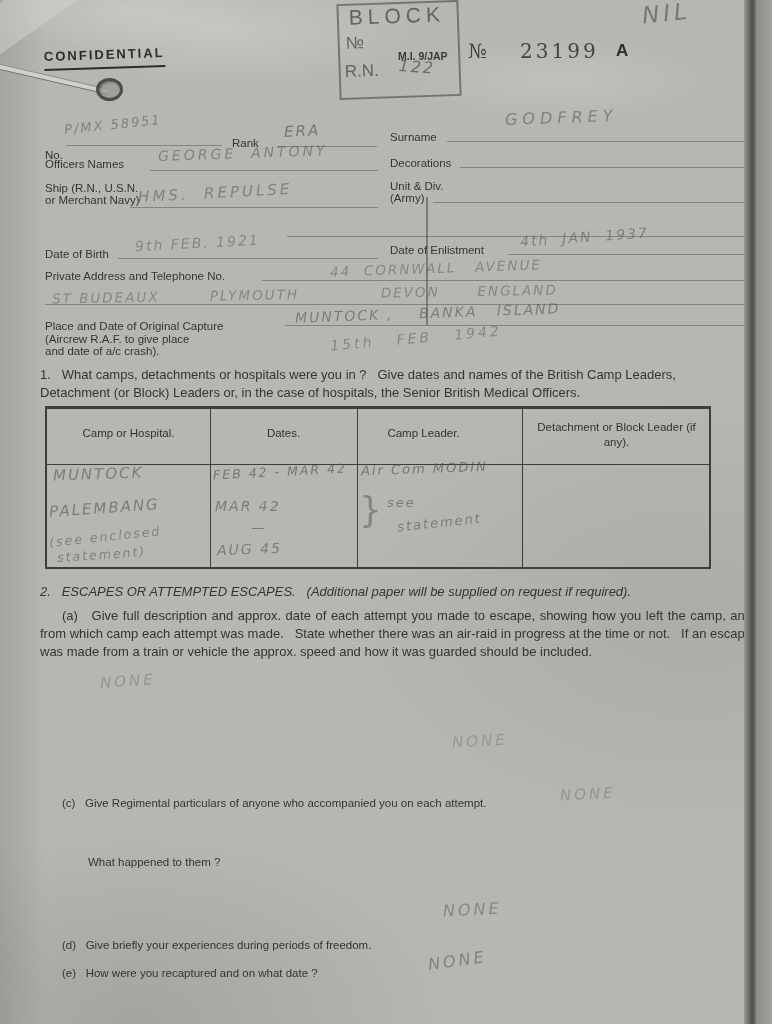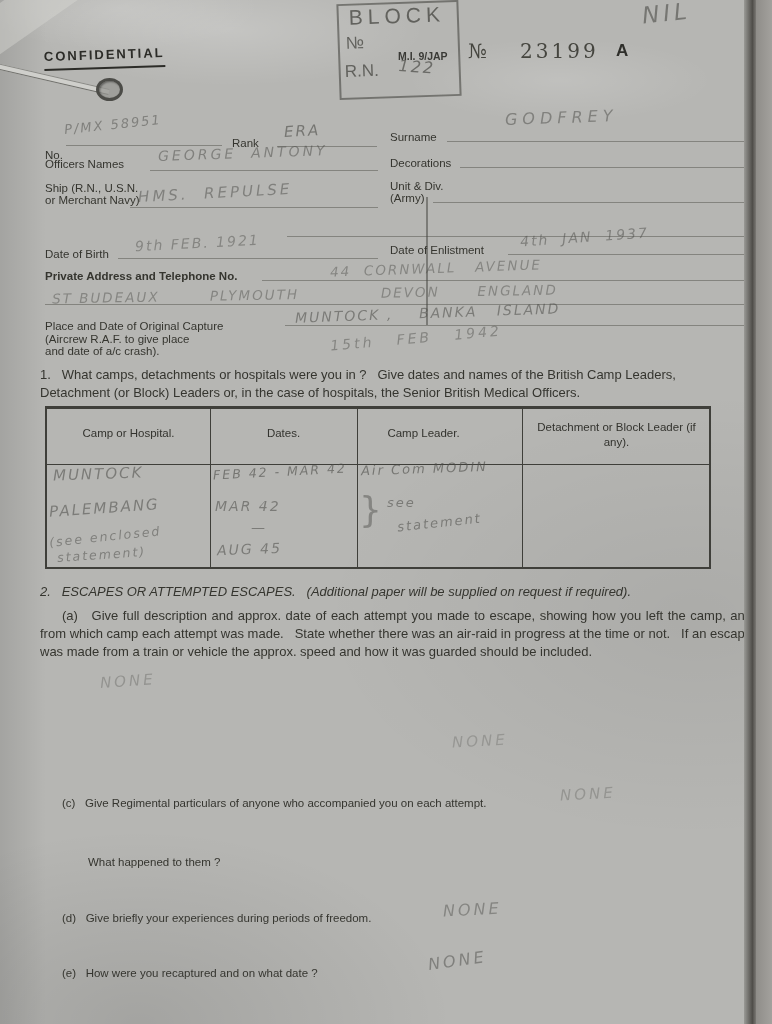--- a/index.html
+++ b/index.html
@@ -100,21 +100,21 @@
 
   <div class="fline" style="left:287px;top:236px;width:461px;"></div>
 
   <div class="printed" style="left:45px;top:247px;">Date of Birth</div>
   <div class="hand" style="left:135px;top:235px;font-size:14px;transform:rotate(-3deg);opacity:0.45;">9th FEB. 1921</div>
   <div class="fline" style="left:118px;top:258px;width:260px;"></div>
   <div class="printed" style="left:390px;top:243px;">Date of Enlistment</div>
   <div class="hand" style="left:520px;top:229px;font-size:14px;transform:rotate(-4deg);opacity:0.5;">4th  JAN  1937</div>
   <div class="fline" style="left:508px;top:254px;width:240px;"></div>
 
-  <div class="printed" style="left:45px;top:269px;font-weight:bold;">Private Address and Telephone No.</div>
+  <div class="printed" style="left:45px;top:269px;">Private Address and Telephone No.</div>
   <div class="hand" style="left:330px;top:260px;font-size:13.5px;transform:rotate(-2deg);opacity:0.45;">44  CORNWALL   AVENUE</div>
   <div class="fline" style="left:262px;top:280px;width:486px;"></div>
   <div class="hand" style="left:52px;top:286px;font-size:13.5px;transform:rotate(-1deg);opacity:0.45;">ST BUDEAUX        PLYMOUTH             DEVON      ENGLAND</div>
   <div class="fline" style="left:45px;top:304px;width:703px;"></div>
 
   <div class="printed" style="left:45px;top:319px;">Place and Date of Original Capture</div>
   <div class="printed" style="left:45px;top:332px;">(Aircrew R.A.F. to give place</div>
   <div class="printed" style="left:45px;top:344px;">and date of a/c crash).</div>
   <div class="hand" style="left:295px;top:305px;font-size:14px;letter-spacing:2px;transform:rotate(-2deg);opacity:0.55;">MUNTOCK ,    BANKA   ISLAND</div>
   <div class="fline" style="left:285px;top:325px;width:462px;"></div>
@@ -153,21 +153,21 @@
   <div class="para" style="left:40px;top:607px;width:712px;text-indent:22px;text-align:justify;">(a)   Give full description and approx. date of each attempt you made to escape, showing how you left the camp, and from which camp each attempt was made.   State whether there was an air-raid in progress at the time or not.   If an escape was made from a train or vehicle the approx. speed and how it was guarded should be included.</div>
   <div class="hand" style="left:100px;top:672px;font-size:15px;letter-spacing:3px;transform:rotate(-4deg);opacity:0.32;">NONE</div>
 
   <div class="hand" style="left:452px;top:732px;font-size:15px;letter-spacing:3px;transform:rotate(-3deg);opacity:0.28;">NONE</div>
 
   <div class="printed" style="left:62px;top:796px;">(c)   Give Regimental particulars of anyone who accompanied you on each attempt.</div>
   <div class="hand" style="left:560px;top:785px;font-size:15px;letter-spacing:3px;transform:rotate(-3deg);opacity:0.3;">NONE</div>
 
   <div class="printed" style="left:88px;top:855px;">What happened to them ?</div>
 
-  <div class="printed" style="left:62px;top:911px;">(d)   Give briefly your experiences during periods of freedom.</div>
+  <div class="printed" style="left:62px;top:938px;">(d)   Give briefly your experiences during periods of freedom.</div>
   <div class="hand" style="left:443px;top:900px;font-size:16px;letter-spacing:3px;transform:rotate(-3deg);opacity:0.45;">NONE</div>
 
   <div class="printed" style="left:62px;top:966px;">(e)   How were you recaptured and on what date ?</div>
   <div class="hand" style="left:428px;top:951px;font-size:16px;letter-spacing:3px;transform:rotate(-8deg);opacity:0.5;">NONE</div>
 
   <div class="edge1"></div>
   <div class="edge2"></div>
 </div>
 
 </body></html>

